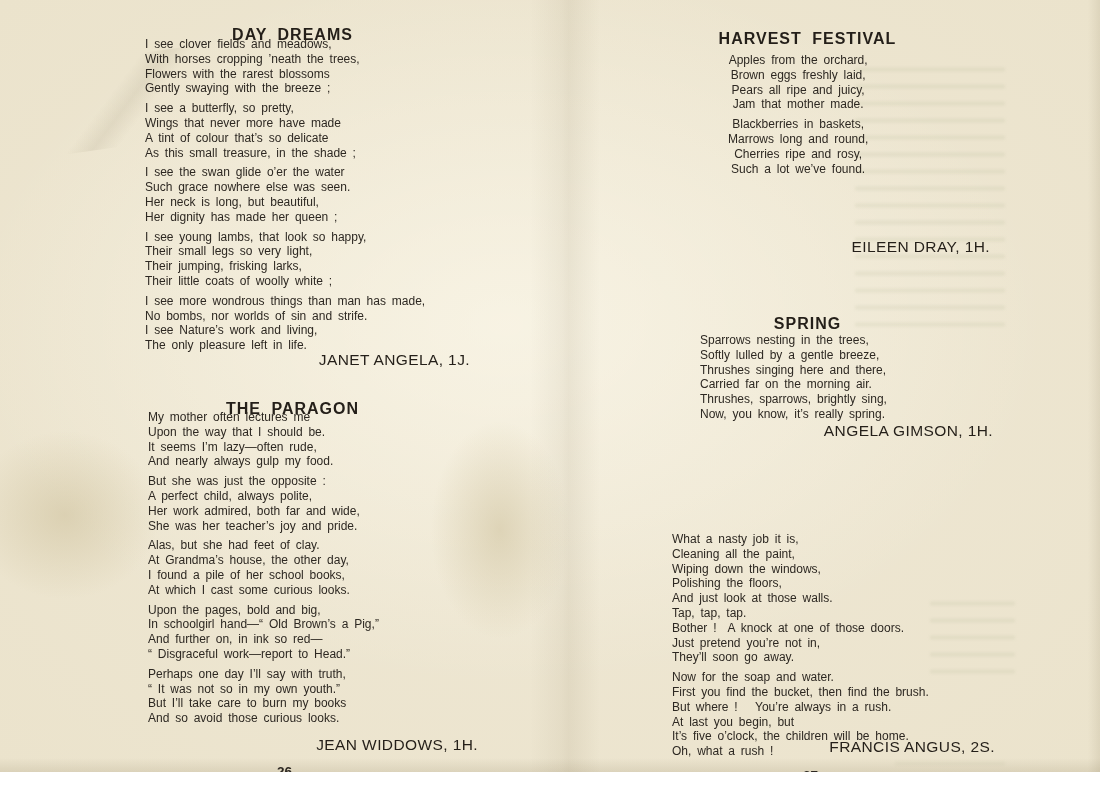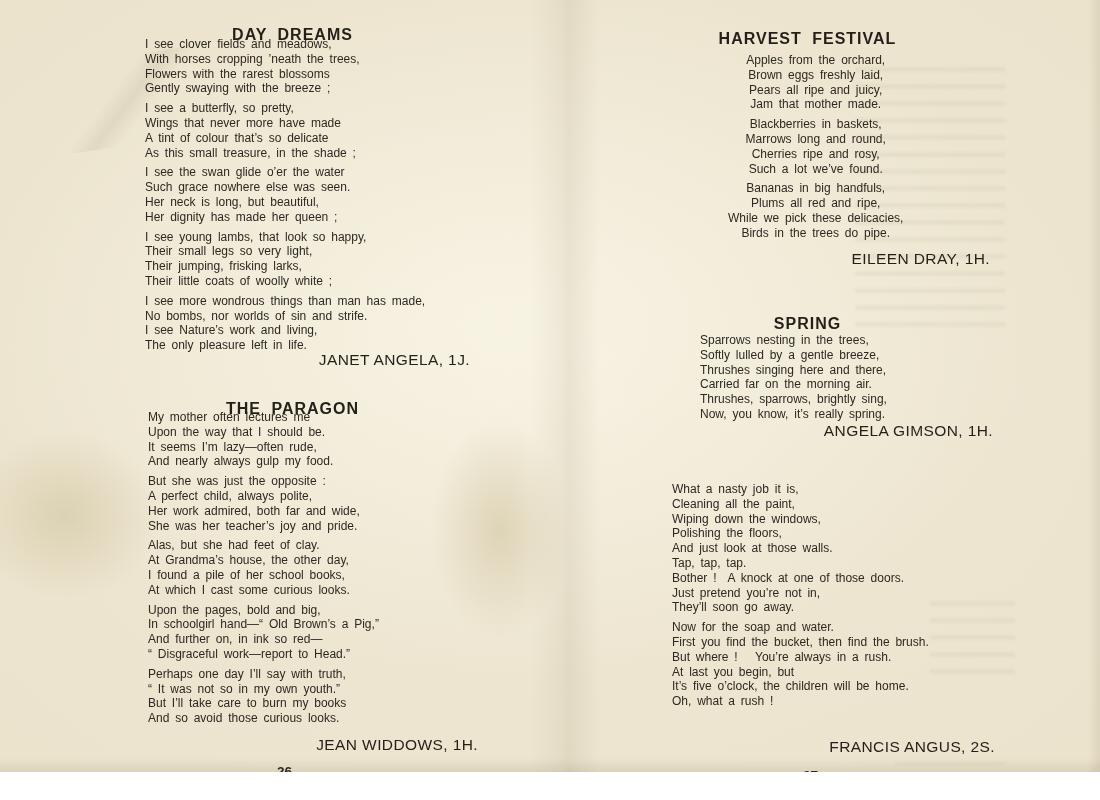--- a/index.html
+++ b/index.html
@@ -89,28 +89,28 @@
   #p1-title { left: 145px; top: 13px;  }
   #p1-body  { left: 145px; top: 37px;  }
   #p1-attr  { left: 145px; top: 351px; width: 325px; }
 
   #p2-title { left: 145px; top: 387px; }
   #p2-body  { left: 148px; top: 410px; }
   #p2-attr  { left: 145px; top: 736px; width: 333px; }
 
   #p3-title { left: 660px; top: 17px;  }
   #p3-body  { left: 728px; top: 53px; text-align: center;  }
-  #p3-attr  { left: 660px; top: 250px; width: 330px; }
+  #p3-attr  { left: 660px; top: 238px; width: 330px; }
 
   #p4-title { left: 660px; top: 302px; }
   #p4-body  { left: 700px; top: 333px; }
   #p4-attr  { left: 660px; top: 422px; width: 333px; }
 
   #p5-title { left: 660px; top: 475px; }
-  #p5-body  { left: 672px; top: 482px; }
+  #p5-body  { left: 672px; top: 532px; }
   #p5-attr  { left: 660px; top: 738px; width: 335px; }
 
   #pn-left  { left: 277px; top: 764px; }
   #pn-right { left: 803px; top: 768px; }
 </style>
 </head>
 <body>
 
 <div id="canvas">
 
@@ -201,26 +201,20 @@
         <div class="poem-line">Brown eggs freshly laid,</div>
         <div class="poem-line">Pears all ripe and juicy,</div>
         <div class="poem-line">Jam that mother made.</div>
       </div>
       <div class="stanza">
         <div class="poem-line">Blackberries in baskets,</div>
         <div class="poem-line">Marrows long and round,</div>
         <div class="poem-line">Cherries ripe and rosy,</div>
         <div class="poem-line">Such a lot we’ve found.</div>
       </div>
-      <div class="stanza">
-        <div class="poem-line">Bananas in big handfuls,</div>
-        <div class="poem-line">Plums all red and ripe,</div>
-        <div class="poem-line">While we pick these delicacies,</div>
-        <div class="poem-line">Birds in the trees do pipe.</div>
-      </div>
     </div>
   <div class="attribution" id="p3-attr">EILEEN DRAY, 1H.</div>
 
   <h2 class="poem-title" id="p4-title">SPRING</h2>
   <div class="poem-body" id="p4-body">
       <div class="stanza">
         <div class="poem-line">Sparrows nesting in the trees,</div>
         <div class="poem-line">Softly lulled by a gentle breeze,</div>
         <div class="poem-line">Thrushes singing here and there,</div>
         <div class="poem-line">Carried far on the morning air.</div>

